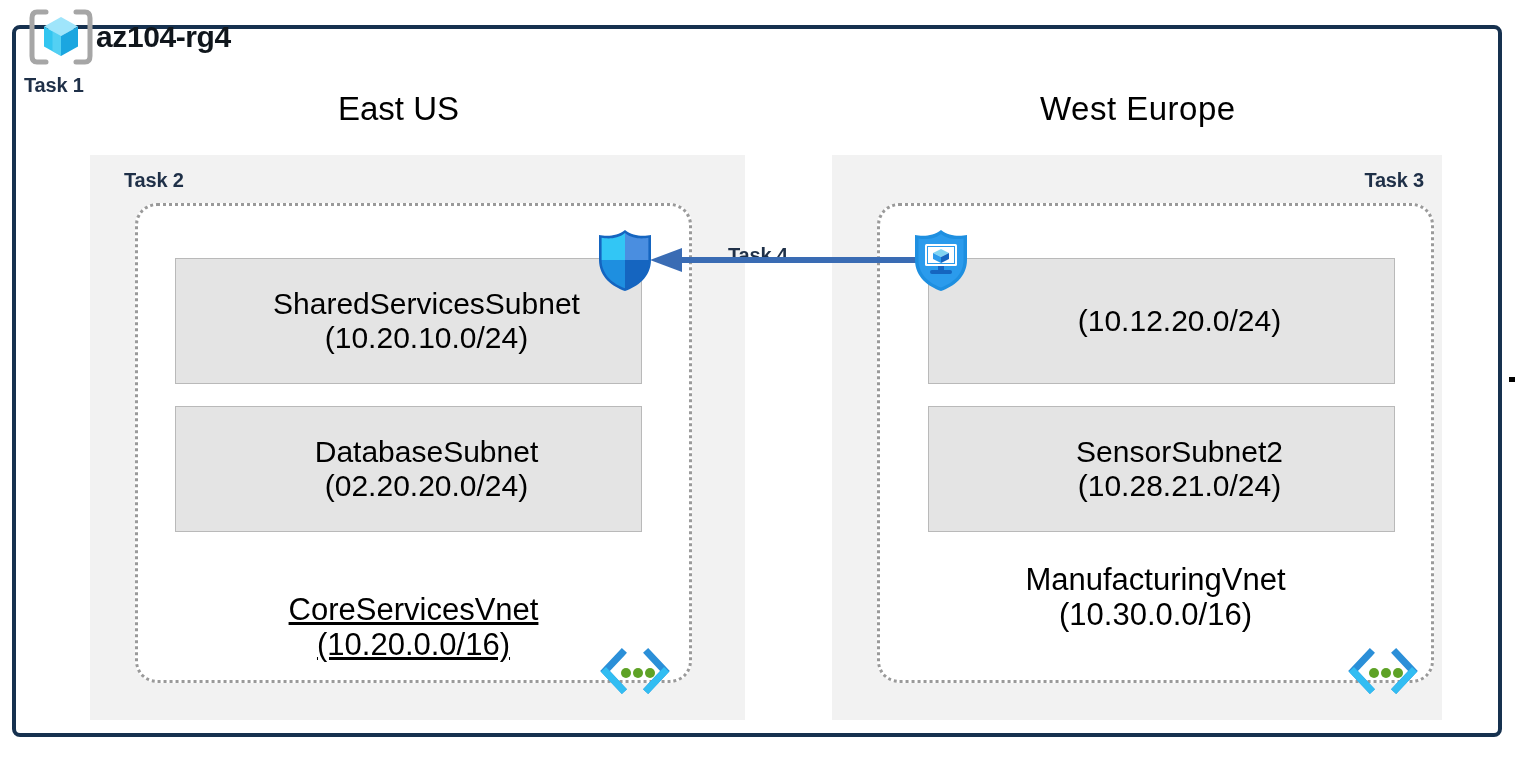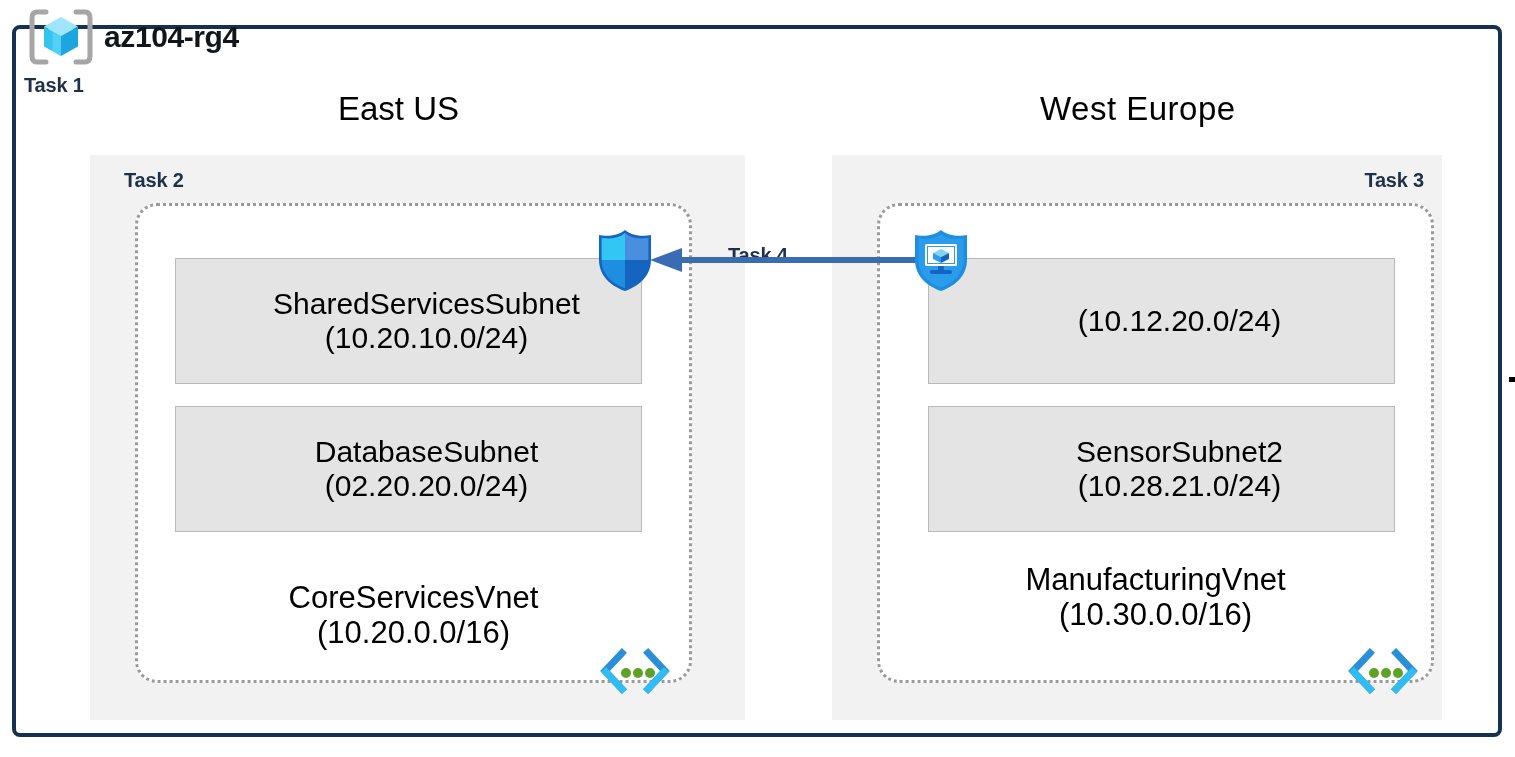--- a/index.html
+++ b/index.html
@@ -17,21 +17,21 @@
     border-radius:8px;
   }
   
   .rg-title-gap{
     position:absolute;left:26px;top:14px;width:330px;height:24px;
     background:#ffffff;
   }
 
   .rg-header{
     position:absolute;left:26px;top:8px;height:58px;
-    display:flex;align-items:center;gap:12px;text-align:center;
+    display:flex;align-items:center;gap:4px;text-align:center;
   }
   .rg-icon{position:relative;width:70px;height:58px;flex:0 0 70px;}
   .rg-title{
     font-size:30px;font-weight:bold;color:#10161c;
     letter-spacing:-0.4px;line-height:1;white-space:nowrap;
     margin-left:-4px;
   }
 
   .task1-label{
     position:absolute;left:24px;top:74px;
@@ -89,21 +89,21 @@
   .sn-l1{left:175px;top:258px;width:467px;height:126px;}
   .sn-l2{left:175px;top:406px;width:467px;height:126px;}
   .sn-r1{left:928px;top:258px;width:467px;height:126px;}
   .sn-r2{left:928px;top:406px;width:467px;height:126px;}
 
   
   .vnet-caption{
     position:absolute;text-align:center;
     font-size:31px;color:#000000;line-height:1.12;white-space:nowrap;
   }
-  .vnet-caption.left{left:135px;top:581px;width:557px;}
+  .vnet-caption.left{left:135px;top:593px;width:557px;text-decoration:underline;}
   .vnet-caption.right{left:877px;top:563px;width:557px;}
 
   
   .vnet-icon{position:absolute;width:74px;height:46px;}
   .vnet-icon.left{left:598px;top:648px;}
   .vnet-icon.right{left:1346px;top:648px;}
 
   
   .nsg-icon{position:absolute;left:592px;top:227px;width:66px;height:66px;}
   .bastion-icon{position:absolute;left:908px;top:227px;width:66px;height:66px;}

